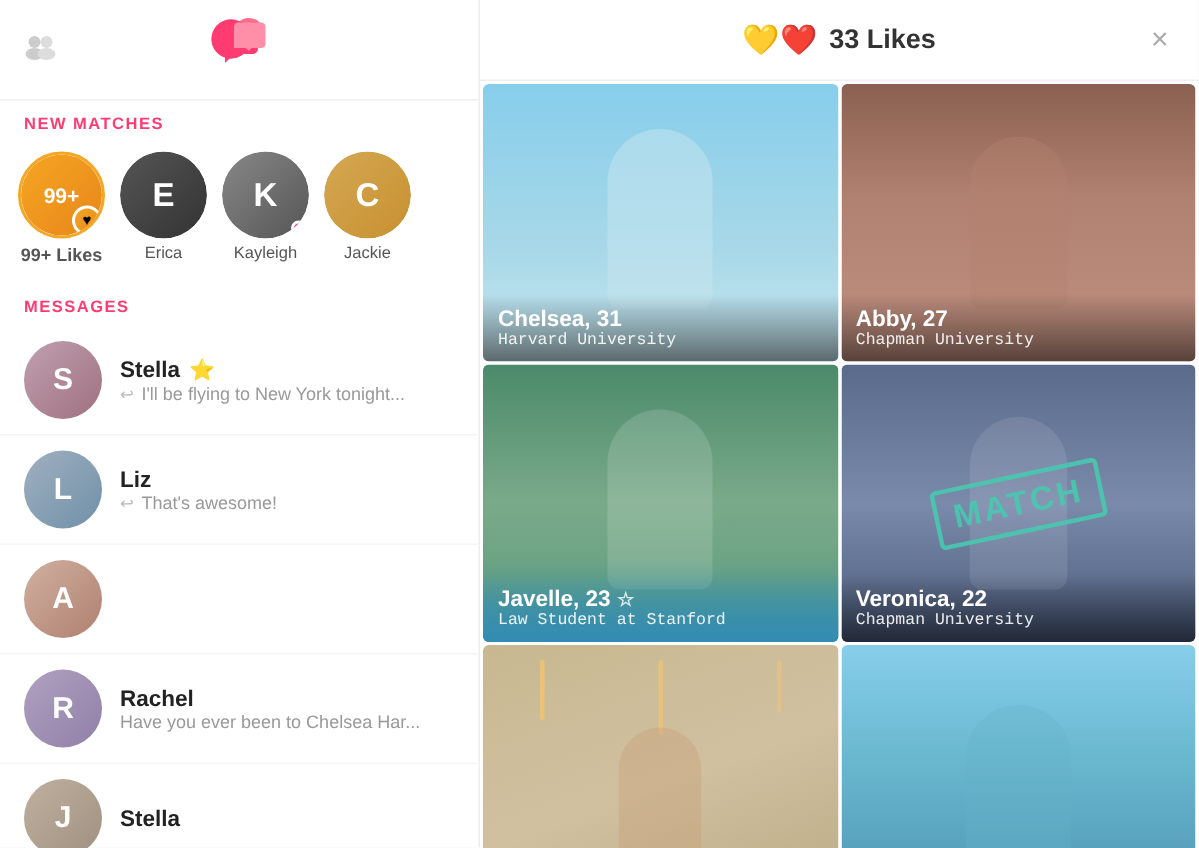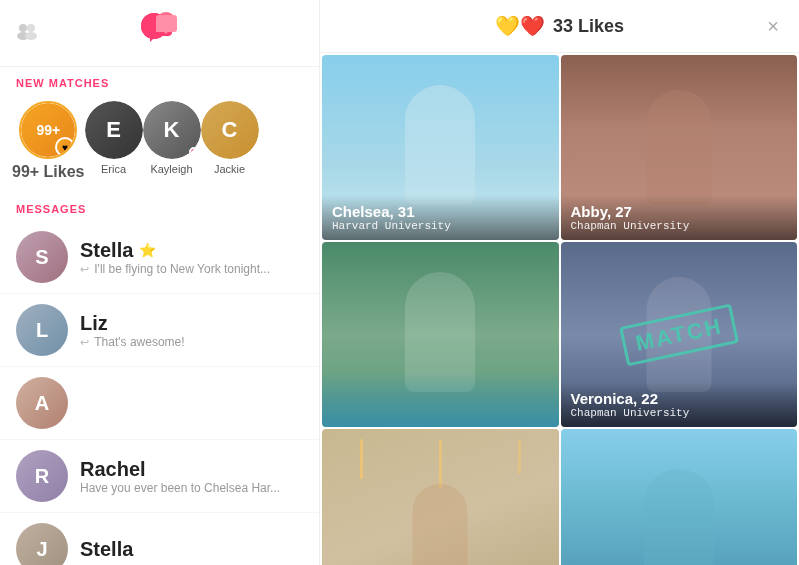--- a/index.html
+++ b/index.html
@@ -48,20 +48,21 @@
       font-size: 11px;
       font-weight: 700;
       letter-spacing: 1px;
       padding: 10px 16px 6px;
     }
 
     
     .matches-row {
       display: flex;
       padding: 6px 12px 12px;
+      gap: 10px;
       align-items: flex-start;
       overflow-x: auto;
     }
 
     .match-item {
       display: flex;
       flex-direction: column;
       align-items: center;
       gap: 4px;
       flex-shrink: 0;
@@ -117,21 +118,21 @@
       bottom: 2px;
       right: 2px;
       width: 10px;
       height: 10px;
       background: #fe3c72;
       border-radius: 50%;
       border: 2px solid #fff;
     }
 
     .likes-count {
-      font-size: 16px;
+      font-size: 12px;
       color: #555;
       font-weight: 600;
     }
 
     
     .messages-list {
       flex: 1;
       overflow-y: auto;
     }
 
@@ -157,21 +158,21 @@
       min-width: 0;
     }
 
     .msg-name-row {
       display: flex;
       align-items: center;
       gap: 6px;
     }
 
     .msg-name {
-      font-size: 20px;
+      font-size: 15px;
       font-weight: 600;
       color: #222;
     }
 
     .star-icon {
       color: #4a9fe8;
       font-size: 14px;
     }
 
     .msg-preview {
@@ -452,20 +453,27 @@
         <div class="card-sub">Chapman University</div>
       </div>
     </div>
 
     <div class="grid-card">
       <div style="width:100%;height:100%;background:linear-gradient(180deg,#4a8a6a 0%,#7aaa8a 50%,#5a9a7a 100%);position:relative;">
         <div style="position:absolute;bottom:35px;left:50%;transform:translateX(-50%);width:70px;height:120px;background:rgba(255,255,255,0.15);border-radius:40px 40px 10px 10px;"></div>
 
         <div style="position:absolute;bottom:0;left:0;right:0;height:55px;background:linear-gradient(transparent,rgba(50,140,180,0.8));border-radius:0 0 4px 4px;"></div>
       </div>
+      <div class="card-info" style="background:linear-gradient(transparent,rgba(50,140,180,0.85));">
+        <div class="card-name">
+          <span>Javelle, 23</span>
+          <span style="font-size:13px;opacity:0.8;"> ☆</span>
+        </div>
+        <div class="card-sub">Law Student at Stanford</div>
+      </div>
     </div>
 
     <div class="grid-card">
       <div style="width:100%;height:100%;background:linear-gradient(180deg,#5a6a8a 0%,#7a8aaa 50%,#4a5a7a 100%);position:relative;">
         <div style="position:absolute;bottom:35px;left:50%;transform:translateX(-50%);width:65px;height:115px;background:rgba(255,255,255,0.1);border-radius:40px 40px 10px 10px;"></div>
         <div class="match-stamp">MATCH</div>
       </div>
       <div class="card-info">
         <div class="card-name">Veronica, 22</div>
         <div class="card-sub">Chapman University</div>

